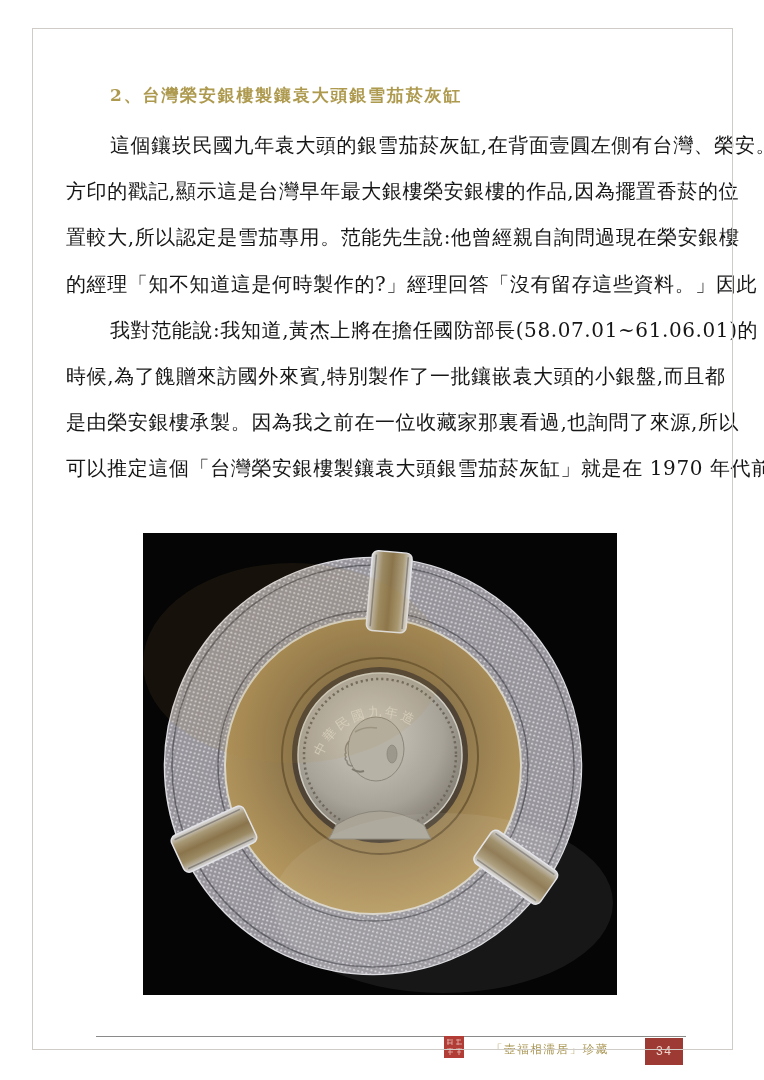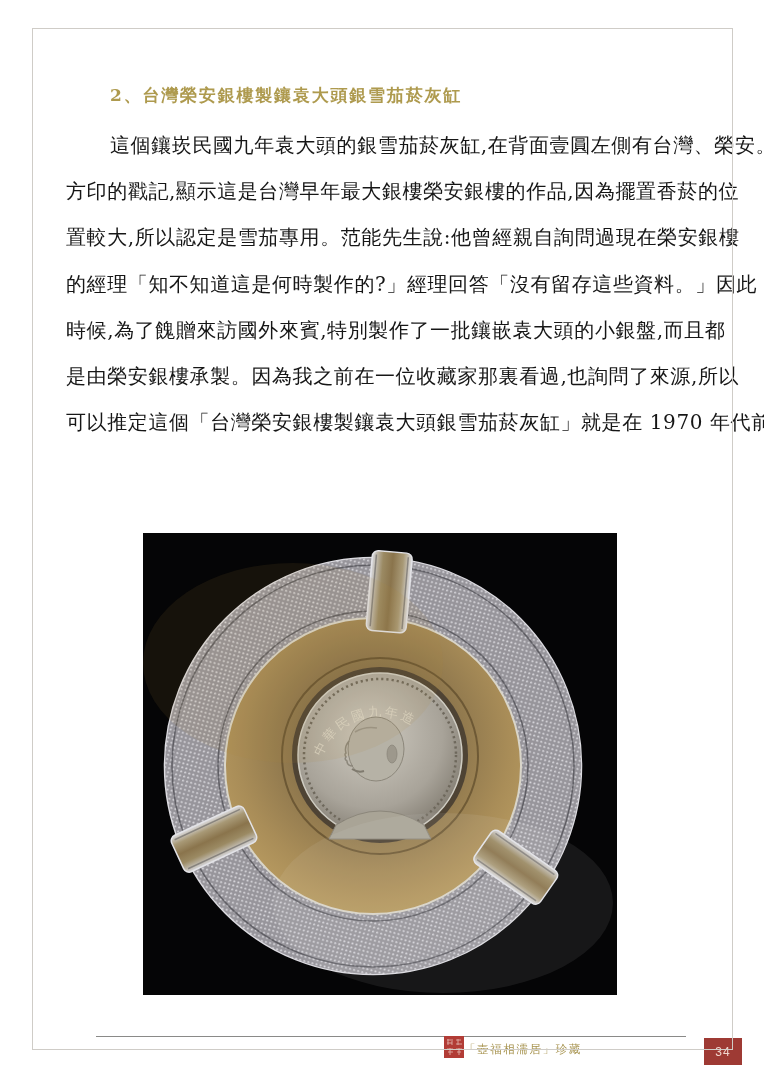--- a/index.html
+++ b/index.html
@@ -26,45 +26,46 @@
     position:absolute;left:143px;top:533px;width:474px;height:462px;z-index:1;
     background:#050506;
   }
   .footer-rule{
     position:absolute;left:96px;top:1036px;width:590px;height:1px;background:#8a8a88;z-index:2;
   }
   .seal{
     position:absolute;left:444px;top:1036px;width:20px;height:22px;z-index:3;line-height:0;
   }
   .footer-text{
-    position:absolute;left:464px;top:1042px;z-index:3;
+    position:absolute;left:491px;top:1042px;z-index:3;
     font-size:11.5px;letter-spacing:1.6px;color:#a6924c;white-space:nowrap;
   }
   .page-num{
-    position:absolute;left:704px;top:1038px;width:38px;height:27px;z-index:3;
+    position:absolute;left:645px;top:1038px;width:38px;height:27px;z-index:3;
     background:#9e3a34;color:#f0d5cd;font-size:12px;letter-spacing:1px;
     display:flex;align-items:center;justify-content:center;
-    font-family:Liberation Sans, sans-serif;
+    font-family:Liberation Mono, monospace;
     text-align:right;
   }
 </style>
 </head>
 <body>
 
 <div class="page">
 
   <div class="frame"></div>
 
   <div class="heading">2、台灣榮安銀樓製鑲袁大頭銀雪茄菸灰缸</div>
 
   <div class="bodytext">
     <div class="bodyline indent">這個鑲崁民國九年袁大頭的銀雪茄菸灰缸,在背面壹圓左側有台灣、榮安。</div>
     <div class="bodyline">方印的戳記,顯示這是台灣早年最大銀樓榮安銀樓的作品,因為擺置香菸的位</div>
     <div class="bodyline">置較大,所以認定是雪茄專用。范能先生說:他曾經親自詢問過現在榮安銀樓</div>
     <div class="bodyline">的經理「知不知道這是何時製作的?」經理回答「沒有留存這些資料。」因此</div>
+    <div class="bodyline indent">我對范能說:我知道,黃杰上將在擔任國防部長(58.07.01~61.06.01)的</div>
     <div class="bodyline">時候,為了餽贈來訪國外來賓,特別製作了一批鑲嵌袁大頭的小銀盤,而且都</div>
     <div class="bodyline">是由榮安銀樓承製。因為我之前在一位收藏家那裏看過,也詢問了來源,所以</div>
     <div class="bodyline">可以推定這個「台灣榮安銀樓製鑲袁大頭銀雪茄菸灰缸」就是在 1970 年代前後。</div>
   </div>
 
   <div class="photo">
     <svg viewBox="0 0 474 462" width="474" height="462">
       <defs>
         <radialGradient id="metalG" cx="48%" cy="44%" r="62%">
           <stop offset="0%" stop-color="#8f7c50"></stop>

